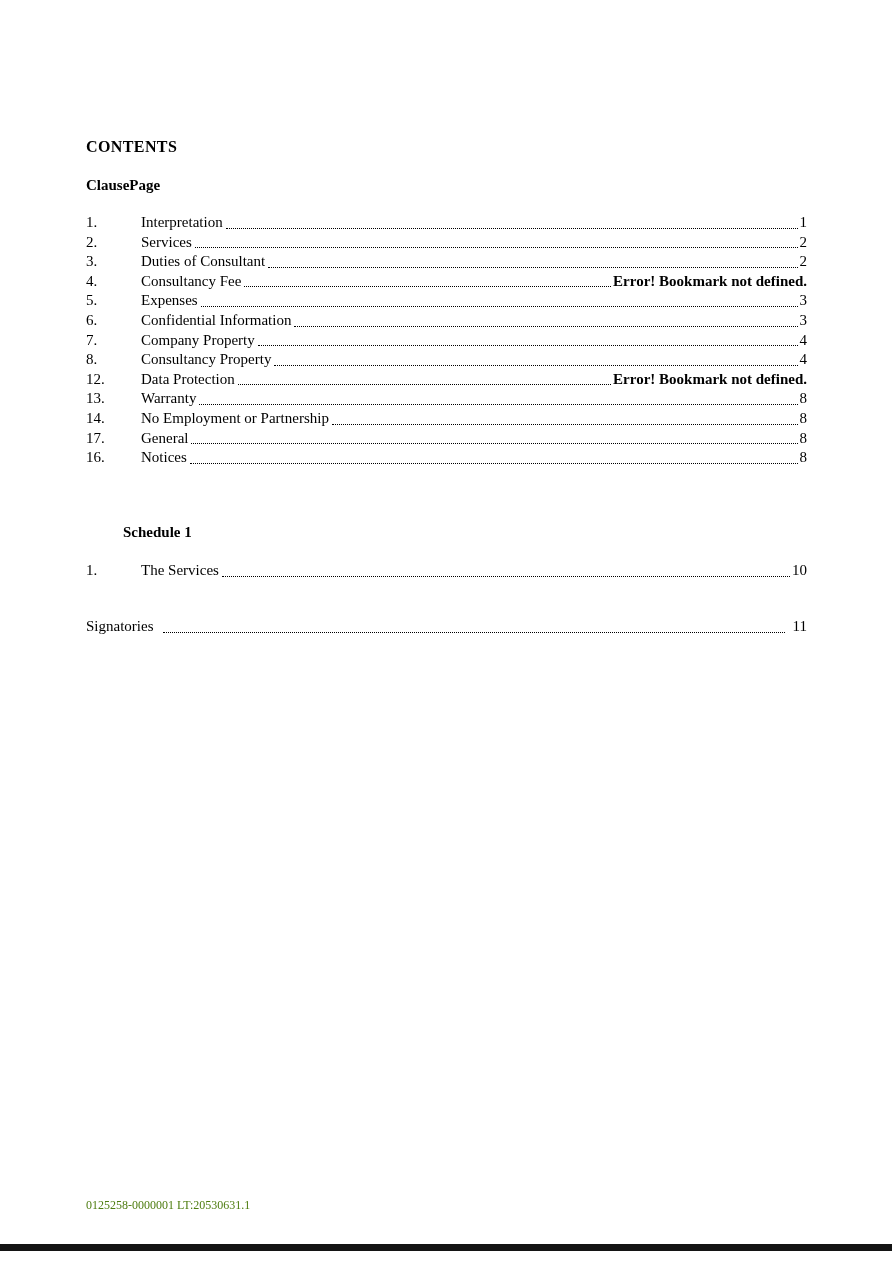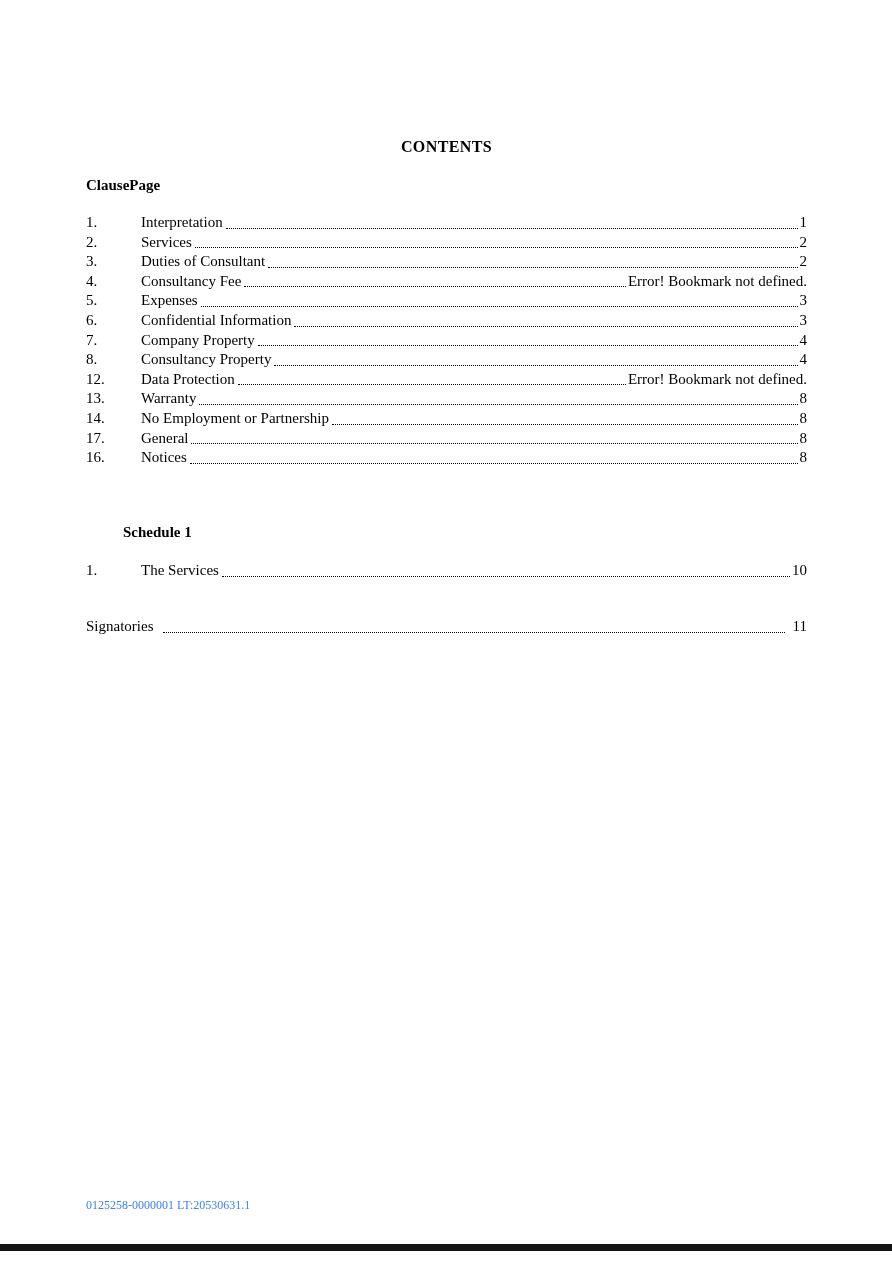--- a/index.html
+++ b/index.html
@@ -19,21 +19,20 @@
     position: absolute;
     left: 86px;
     width: 721px;
     top: 0;
   }
   .title {
     position: absolute;
     top: 138px;
     left: 0;
     width: 100%;
-    text-align: center;
     font-size: 16px;
     font-weight: bold;
     letter-spacing: 0.4px;
   }
   .colhead {
     position: absolute;
     top: 177px;
     left: 0;
     width: 100%;
     display: flex;
@@ -68,21 +67,21 @@
     border-bottom: 1.6px dotted #000000;
     margin: 0 2px 4px 3px;
     min-width: 12px;
   }
   .pg {
     flex: 0 0 auto;
     text-align: right;
     white-space: nowrap;
   }
   .pg.error {
-    font-weight: normal;
+    font-weight: bold;
   }
   .schedule-heading {
     position: absolute;
     top: 524px;
     left: 0;
     font-size: 15px;
     font-weight: bold;
     margin-left: 37px;
   }
   .signatories-row {
@@ -91,21 +90,21 @@
     left: 0;
     width: 100%;
     gap: 6px;
   }
   .footer {
     position: absolute;
     left: 86px;
     top: 1198px;
     font-size: 12px;
     font-family: "Liberation Serif", serif;
-    color: #3b82f6;
+    color: #4d7c0f;
   }
   .page-edge {
     position: absolute;
     left: 0;
     top: 1244px;
     width: 892px;
     height: 7px;
     background: #141414;
   }
 </style>

